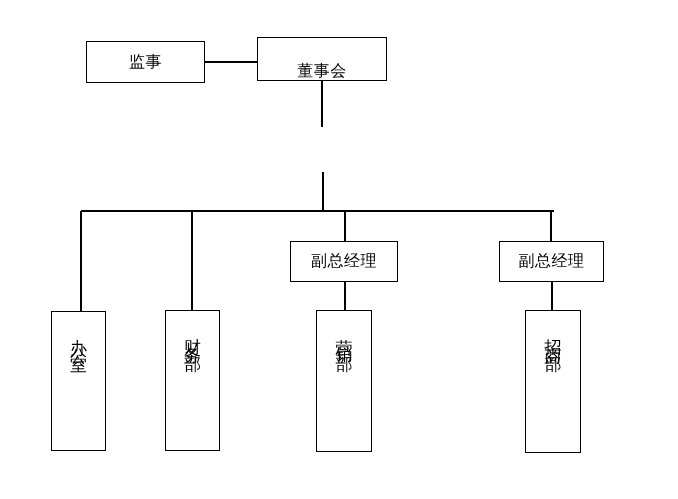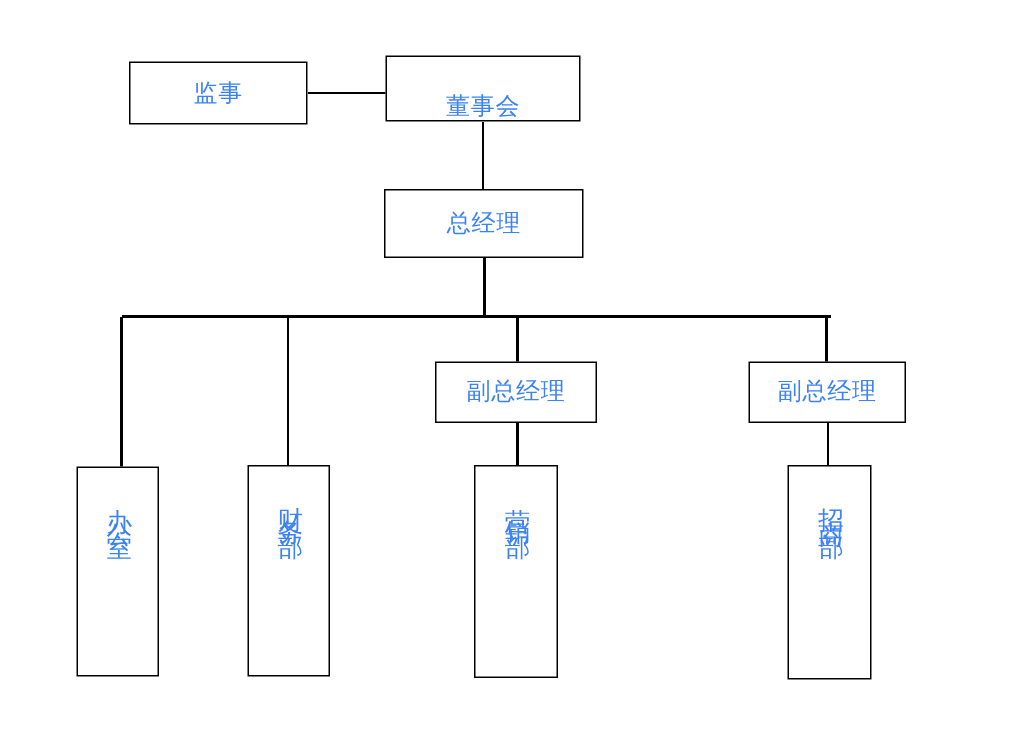--- a/index.html
+++ b/index.html
@@ -35,21 +35,21 @@
   }
   .node.vertical {
     align-items: flex-start;
     justify-content: center;
   }
   .node-label {
     font-size: 16px;
     line-height: 1.15;
     letter-spacing: 0.5px;
     white-space: nowrap;
-    color: #3b82f6;
+    color: #000000;
   }
   .node.vertical .node-label {
     writing-mode: vertical-rl;
     text-orientation: upright;
     white-space: nowrap;
     letter-spacing: 8px;
     font-size: 17px;
     margin-top: 14px;
     line-height: 1;
   }
@@ -75,23 +75,20 @@
   </svg>
 
   <div class="node" id="node-supervisor" style="left: 86px; top: 41px; width: 119px; height: 42px;">
     <span class="node-label">监事</span>
   </div>
 
   <div class="node" id="node-board" style="left: 257px; top: 37px; width: 130px; height: 44px; align-items: flex-end;">
     <span class="node-label">董事会</span>
   </div>
 
-  <div class="node" id="node-general_manager" style="left: 256px; top: 126px; width: 133px; height: 46px;">
-    <span class="node-label">总经理</span>
-  </div>
 
   <div class="node" id="node-deputy_manager_1" style="left: 290px; top: 241px; width: 108px; height: 41px;">
     <span class="node-label">副总经理</span>
   </div>
 
   <div class="node" id="node-deputy_manager_2" style="left: 499px; top: 241px; width: 105px; height: 41px;">
     <span class="node-label">副总经理</span>
   </div>
 
   <div class="node vertical" id="node-office" style="left: 51px; top: 311px; width: 55px; height: 140px;">

